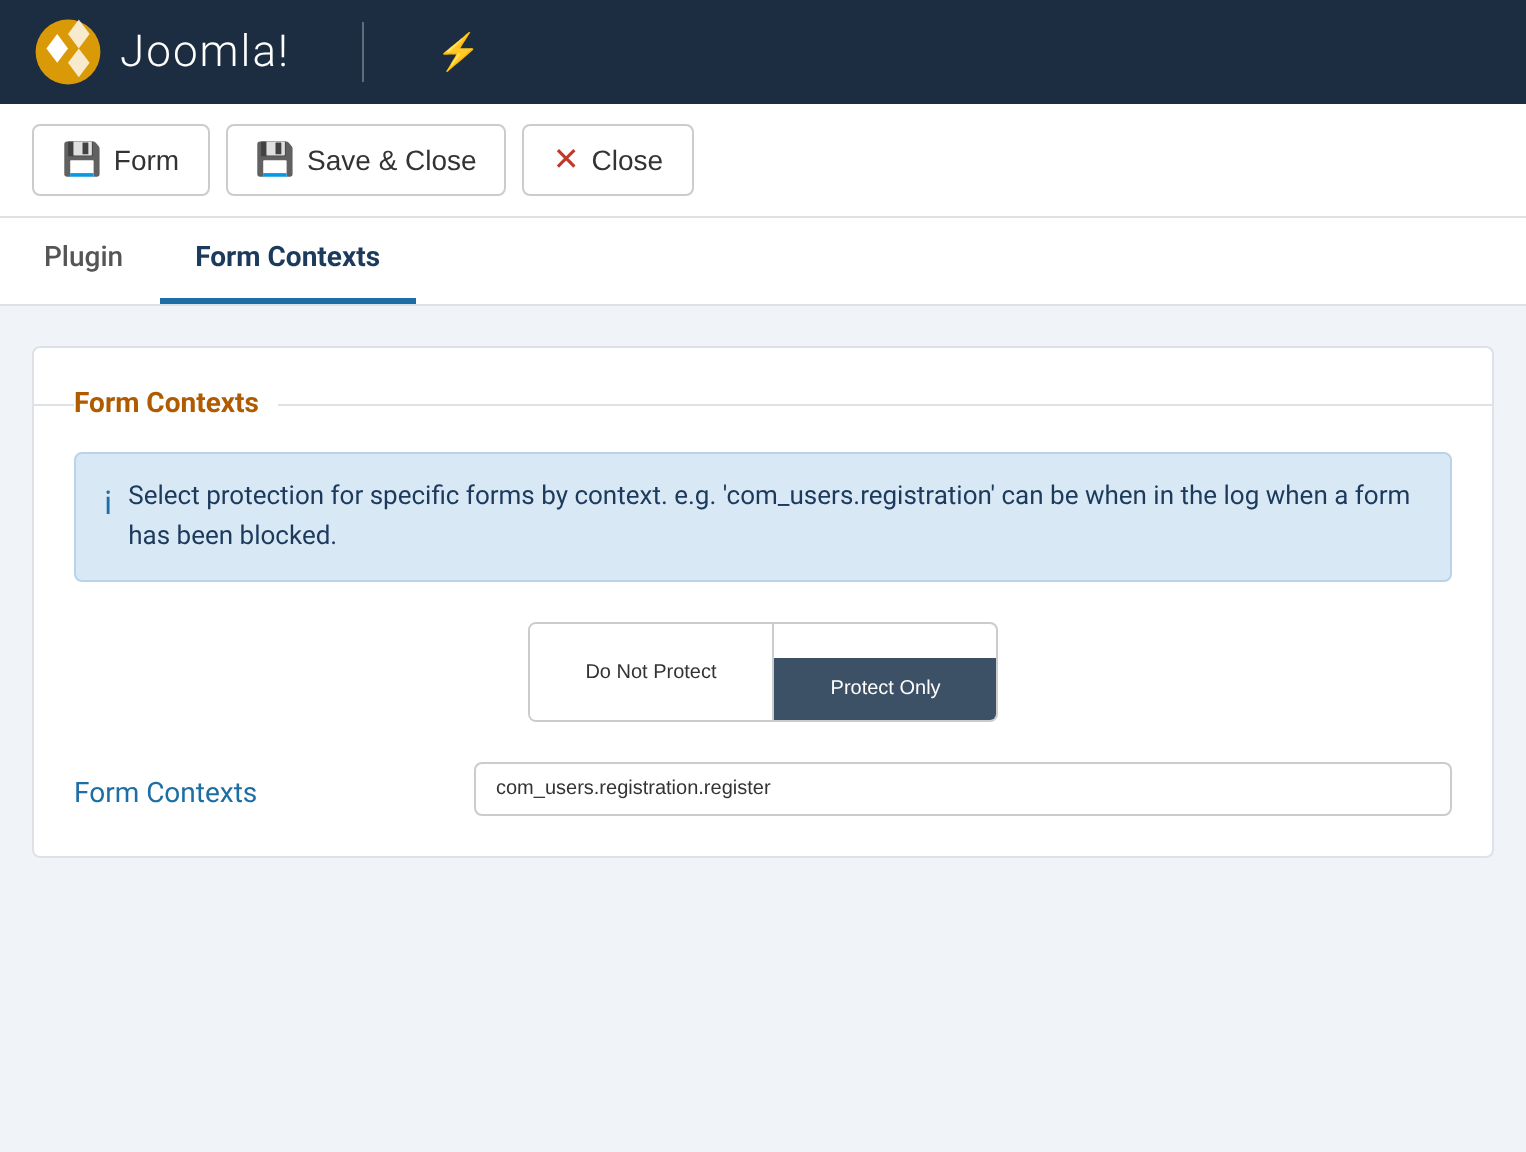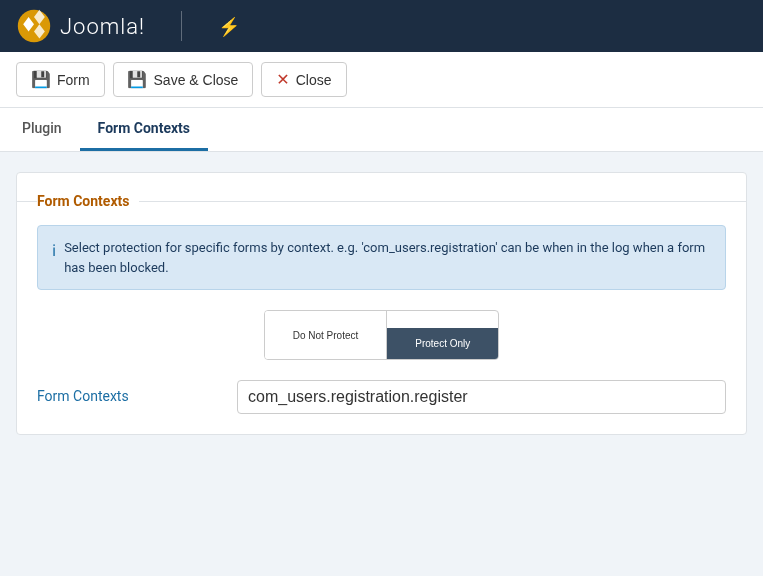--- a/index.html
+++ b/index.html
@@ -190,21 +190,21 @@
       font-size: 14px;
       color: #1c6ea4;
       padding-top: 8px;
       flex-shrink: 0;
     }
     .field-input {
       flex: 1;
       padding: 7px 10px;
       border: 1px solid #ccc;
       border-radius: 4px;
-      font-size: 16px;
+      font-size: 10px;
       color: #333;
       background: #fff;
     }
   </style>
 </head>
 <body>
 
 <div class="header">
   <div class="header-logo">
     <svg class="logo-icon" viewBox="0 0 40 40" xmlns="http://www.w3.org/2000/svg">

